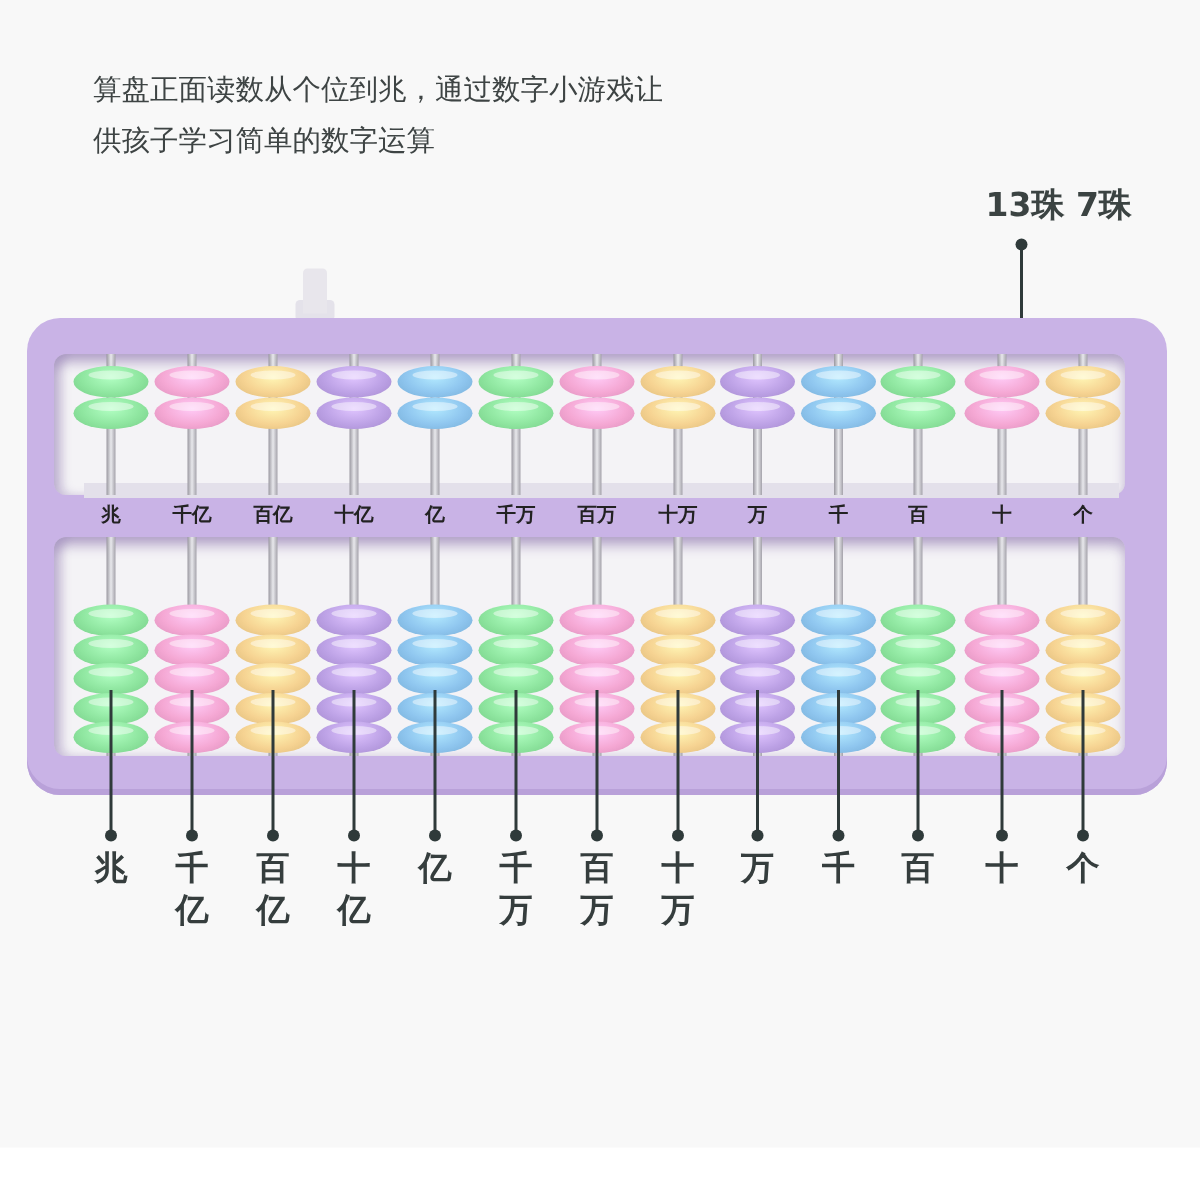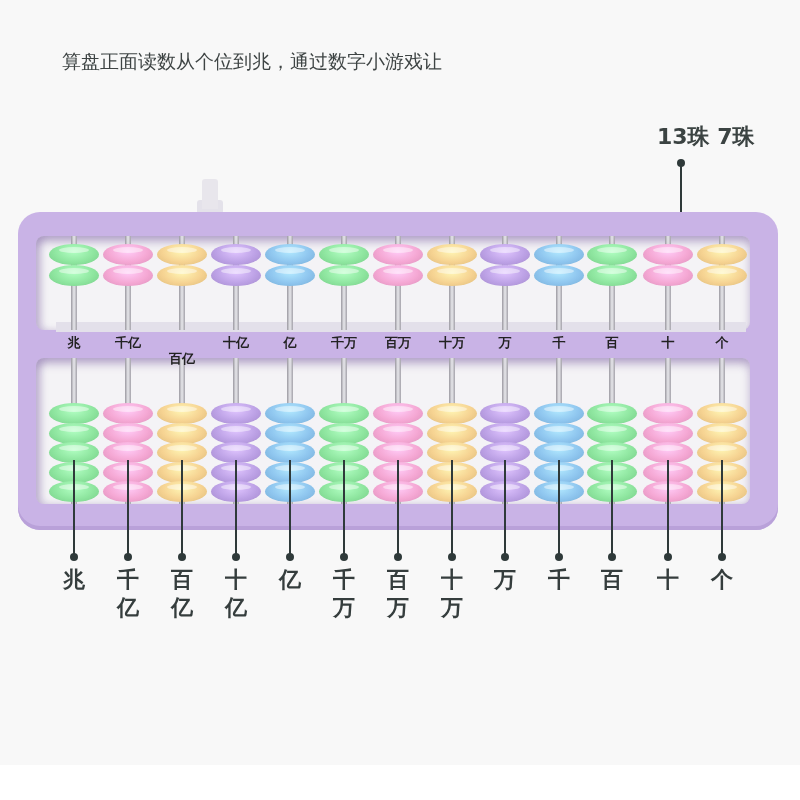--- a/index.html
+++ b/index.html
@@ -1,20 +1,20 @@
 <!DOCTYPE html>
 <html><head>
 <meta charset="utf-8">
 <style>
   html, body { margin:0; padding:0; }
   body { width:800px; height:800px; background:#ffffff; position:relative; overflow:hidden;
          font-family:"DejaVu Sans","Liberation Sans",sans-serif; }
   .bg { position:absolute; left:0; top:0; width:800px; height:765px; background:#f8f8f8; }
   .desc { position:absolute; left:62px; top:44px; color:#3e4444; font-size:19px; line-height:34px; }
-  .desc div { white-space:nowrap; }
+  .desc div { white-space:nowrap;font-family:Liberation Mono, monospace; }
   .beadlabel { position:absolute; left:657px; top:122px; font-size:22px; font-weight:bold; color:#3b4342; white-space:nowrap; }
   .ann-dot { position:absolute; width:8px; height:8px; border-radius:50%; background:#2f3a3a; }
   .ann-line { position:absolute; width:2px; background:#2f3a3a; }
 
   .knob { position:absolute; left:202px; top:179px; width:16px; height:30px; background:#e8e6ec; border-radius:3px 3px 0 0; }
   .knob-base { position:absolute; left:197px; top:200px; width:26px; height:14px; background:#e4e2ea; border-radius:3px; }
 
   .frame { position:absolute; left:18px; top:212px; width:760px; height:318px; background:#c9b3e6;
            border-radius:22px; box-shadow: inset 0 -4px 0 #b9a1d9; }
   .win { position:absolute; background:#f4f3f6; border-radius:8px; box-shadow: inset 0 6px 8px rgba(120,90,160,0.45), inset 6px 0 6px rgba(120,90,160,0.25); }
@@ -30,20 +30,21 @@
   .lbl { position:absolute; top:566px; font-size:22px; color:#353d3d; font-weight:bold; line-height:28px; text-align:center; width:28px; transform:translateX(-50%); }
   .lbl span { display:block; }
 </style>
 </head>
 <body>
 
 <div class="bg"></div>
 
 <div class="desc">
   <div>算盘正面读数从个位到兆，通过数字小游戏让</div>
+  <div>供孩子学习简单的数字运算</div>
 </div>
 
 <div class="beadlabel">13珠 7珠</div>
 <div class="ann-dot" style="left:677px;top:159px;"></div>
 <div class="ann-line" style="left:680px;top:163px;height:98px;"></div>
 
 <div class="knob-base"></div>
 <div class="knob"></div>
 
 <div class="frame"></div>
@@ -74,21 +75,21 @@
     <div class="unit" style="left: 128px;">千亿</div>
     <div class="rod" style="left: 179px; top: 236px; height: 94px;"></div>
     <div class="rod" style="left: 179px; top: 358px; height: 146px;"></div>
     <div class="bead" style="left: 157px; top: 244px; background: radial-gradient(at 50% 35%, rgb(255, 246, 181) 0%, rgb(246, 211, 146) 55%, rgb(221, 186, 121) 100%);"></div>
     <div class="bead" style="left: 157px; top: 265px; background: radial-gradient(at 50% 35%, rgb(255, 246, 181) 0%, rgb(246, 211, 146) 55%, rgb(221, 186, 121) 100%);"></div>
     <div class="bead" style="left: 157px; top: 403px; background: radial-gradient(at 50% 35%, rgb(255, 246, 181) 0%, rgb(246, 211, 146) 55%, rgb(221, 186, 121) 100%);"></div>
     <div class="bead" style="left: 157px; top: 422.5px; background: radial-gradient(at 50% 35%, rgb(255, 246, 181) 0%, rgb(246, 211, 146) 55%, rgb(221, 186, 121) 100%);"></div>
     <div class="bead" style="left: 157px; top: 442px; background: radial-gradient(at 50% 35%, rgb(255, 246, 181) 0%, rgb(246, 211, 146) 55%, rgb(221, 186, 121) 100%);"></div>
     <div class="bead" style="left: 157px; top: 461.5px; background: radial-gradient(at 50% 35%, rgb(255, 246, 181) 0%, rgb(246, 211, 146) 55%, rgb(221, 186, 121) 100%);"></div>
     <div class="bead" style="left: 157px; top: 481px; background: radial-gradient(at 50% 35%, rgb(255, 246, 181) 0%, rgb(246, 211, 146) 55%, rgb(221, 186, 121) 100%);"></div>
-    <div class="unit" style="left: 182px; margin-top: 16px;">百亿</div>
+    <div class="unit" style="left: 182px;">百亿</div>
     <div class="rod" style="left: 233px; top: 236px; height: 94px;"></div>
     <div class="rod" style="left: 233px; top: 358px; height: 146px;"></div>
     <div class="bead" style="left: 211px; top: 244px; background: radial-gradient(at 50% 35%, rgb(224, 197, 255) 0%, rgb(189, 162, 230) 55%, rgb(164, 137, 205) 100%);"></div>
     <div class="bead" style="left: 211px; top: 265px; background: radial-gradient(at 50% 35%, rgb(224, 197, 255) 0%, rgb(189, 162, 230) 55%, rgb(164, 137, 205) 100%);"></div>
     <div class="bead" style="left: 211px; top: 403px; background: radial-gradient(at 50% 35%, rgb(224, 197, 255) 0%, rgb(189, 162, 230) 55%, rgb(164, 137, 205) 100%);"></div>
     <div class="bead" style="left: 211px; top: 422.5px; background: radial-gradient(at 50% 35%, rgb(224, 197, 255) 0%, rgb(189, 162, 230) 55%, rgb(164, 137, 205) 100%);"></div>
     <div class="bead" style="left: 211px; top: 442px; background: radial-gradient(at 50% 35%, rgb(224, 197, 255) 0%, rgb(189, 162, 230) 55%, rgb(164, 137, 205) 100%);"></div>
     <div class="bead" style="left: 211px; top: 461.5px; background: radial-gradient(at 50% 35%, rgb(224, 197, 255) 0%, rgb(189, 162, 230) 55%, rgb(164, 137, 205) 100%);"></div>
     <div class="bead" style="left: 211px; top: 481px; background: radial-gradient(at 50% 35%, rgb(224, 197, 255) 0%, rgb(189, 162, 230) 55%, rgb(164, 137, 205) 100%);"></div>
     <div class="unit" style="left: 236px;">十亿</div>

